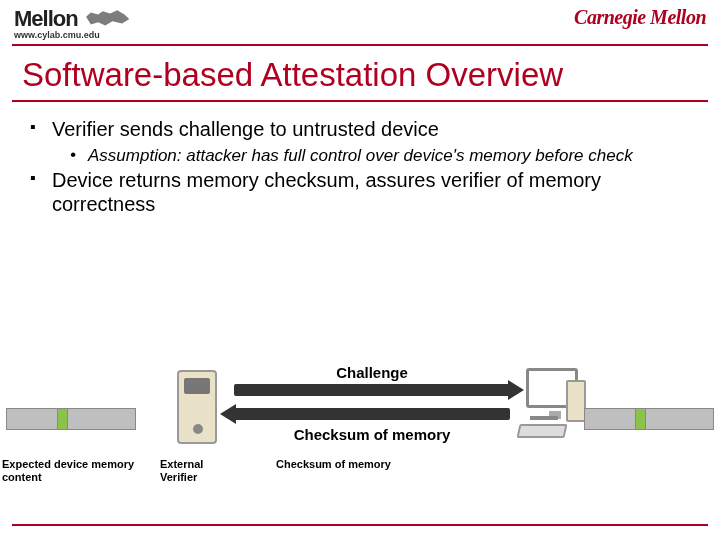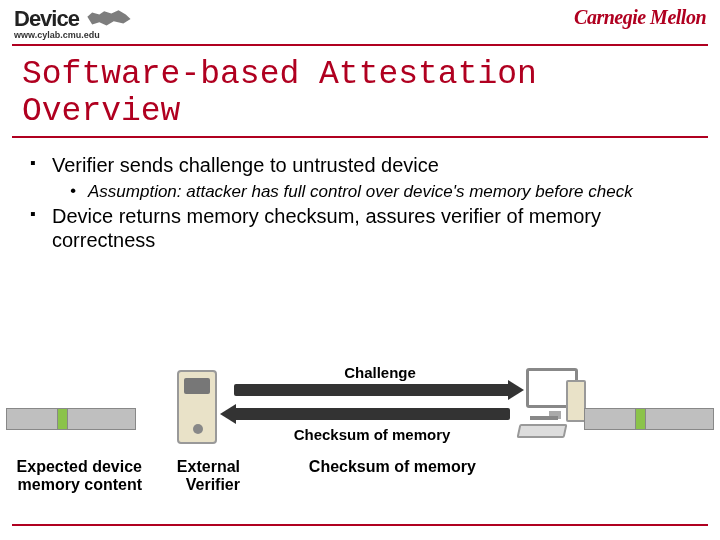--- a/index.html
+++ b/index.html
@@ -24,21 +24,21 @@
   }
   .cylab-url { font-size: 9px; color: #333; margin-top: -2px; font-weight: bold; }
   .cmu {
     font-family: Georgia, 'Times New Roman', serif;
     color: #b00020; font-size: 20px; font-weight: bold;
     font-style: italic;
     letter-spacing: -0.5px;
   }
   .hr-top { border: none; border-top: 2px solid #b00020; margin: 2px 12px 0 12px; }
   .title {
-    font-size: 33px; color: #b00020; font-family: Liberation Mono, monospace;
+    font-size: 33px; color: #b00020; font-family: Liberation Sans, sans-serif;
     padding: 10px 22px 6px 22px; font-weight: normal;
   }
   .title-underline { border: none; border-top: 2px solid #b00020; margin: 0 12px 16px 12px; }
   .content { padding: 0 30px 0 30px; font-size: 20px; color: #000; }
   .bullets { list-style: none; }
   .bullets > li { position: relative; padding-left: 22px; margin-bottom: 4px; line-height: 1.18; }
   .bullets > li::before { content: "▪"; position: absolute; left: 0; top: 0; font-size: 16px; }
   .subbullets { list-style: none; margin-top: 4px; margin-left: 18px; font-size: 17px; }
   .subbullets > li { position: relative; padding-left: 18px; line-height: 1.15; font-style: italic; }
   .subbullets > li::before { content: "•"; position: absolute; left: 0; top: -1px; }
@@ -67,47 +67,47 @@
   }
   .monitor { width: 52px; height: 40px; background:#fff; border:3px solid #888; border-radius:3px; position:absolute; left:8px; top:0; }
   .monitor::after { content:""; position:absolute; left:20px; top:40px; width:12px; height:8px; background:#aaa; }
   .monitor-base { position:absolute; left:12px; top:48px; width:28px; height:4px; background:#888; }
   .tower { position:absolute; left:48px; top:12px; width:20px; height:42px; background:#e9e2c8; border:2px solid #999; border-radius:2px; }
   .keyboard { position:absolute; left:0; top:56px; width:48px; height:14px; background:#ddd; border:2px solid #999; transform: skewX(-12deg); border-radius:2px; }
   .arrow-row { position:absolute; left: 234px; width: 276px; }
   .arrow-top { top: 36px; }
   .arrow-bottom { top: 60px; }
   .arrow-label { position:absolute; font-size:15px; font-weight:bold; color:#000; width: 276px; text-align:center; }
-  .lbl-top { left:242px; top:16px; }
+  .lbl-top { left:234px; top:16px; }
   .lbl-bottom { left:234px; top:78px; }
   .arrow {
     position: relative; height: 12px; background:#333;
     border-radius: 2px;
   }
   .arrow::after, .arrow.rev::before {
     content:""; position:absolute; width:0; height:0;
     border-top:10px solid transparent; border-bottom:10px solid transparent;
   }
   .arrow.fwd::after { right:-14px; top:-4px; border-left:16px solid #333; }
   .arrow.rev::before { left:-14px; top:-4px; border-right:16px solid #333; }
-  .cap { position:absolute; font-size:16px; font-weight:bold; text-align:right; line-height:1.15; }
+  .cap { position:absolute; font-size:11px; font-weight:bold; text-align:left; line-height:1.15; }
   .cap-expected { left: 2px; top: 110px; width: 140px; }
   .cap-verifier { left: 160px; top: 110px; width: 80px; }
   .cap-checksum { left: 276px; top: 110px; width: 200px; }
   .cap-remote { left: 510px; top: 110px; width: 90px; }
   .cap-devmem { left: 618px; top: 110px; width: 90px; }
   .hr-bottom { position:absolute; left:12px; right:12px; bottom:14px; border:none; border-top:2px solid #b00020; }
 </style>
 </head>
 <body>
 
 <div class="header">
   <div class="cylab-logo">
     <div class="cylab-top">
-      <span class="cylab-text">Device</span>
+      <span class="cylab-text">Mellon</span>
       <span class="cylab-map"></span>
     </div>
     <span class="cylab-url">www.cylab.cmu.edu</span>
   </div>
   <div class="cmu">Carnegie Mellon</div>
 </div>
 <hr class="hr-top">
 
 <h1 class="title">Software-based Attestation Overview</h1>
 <hr class="title-underline">

